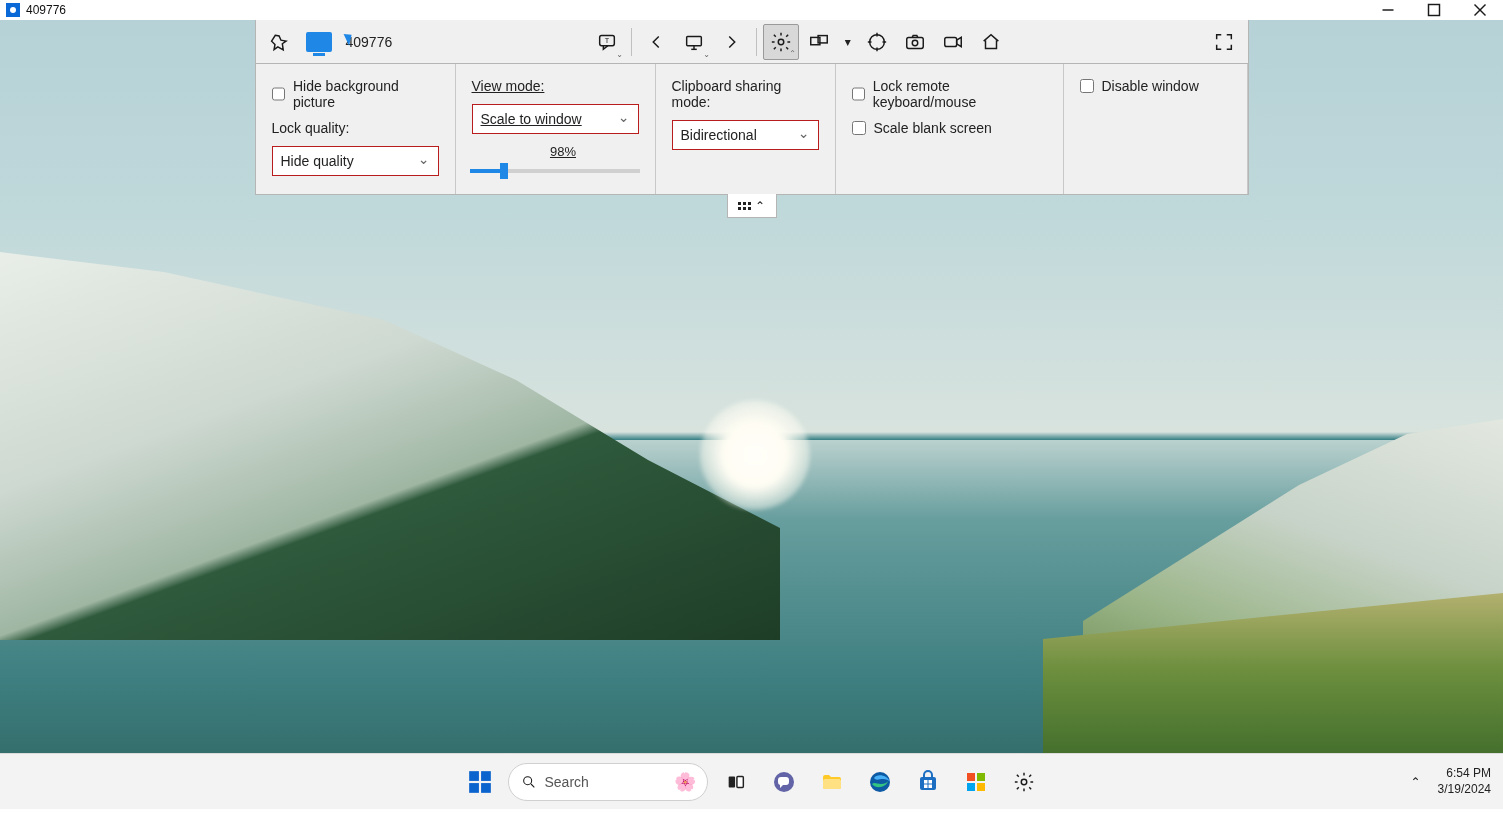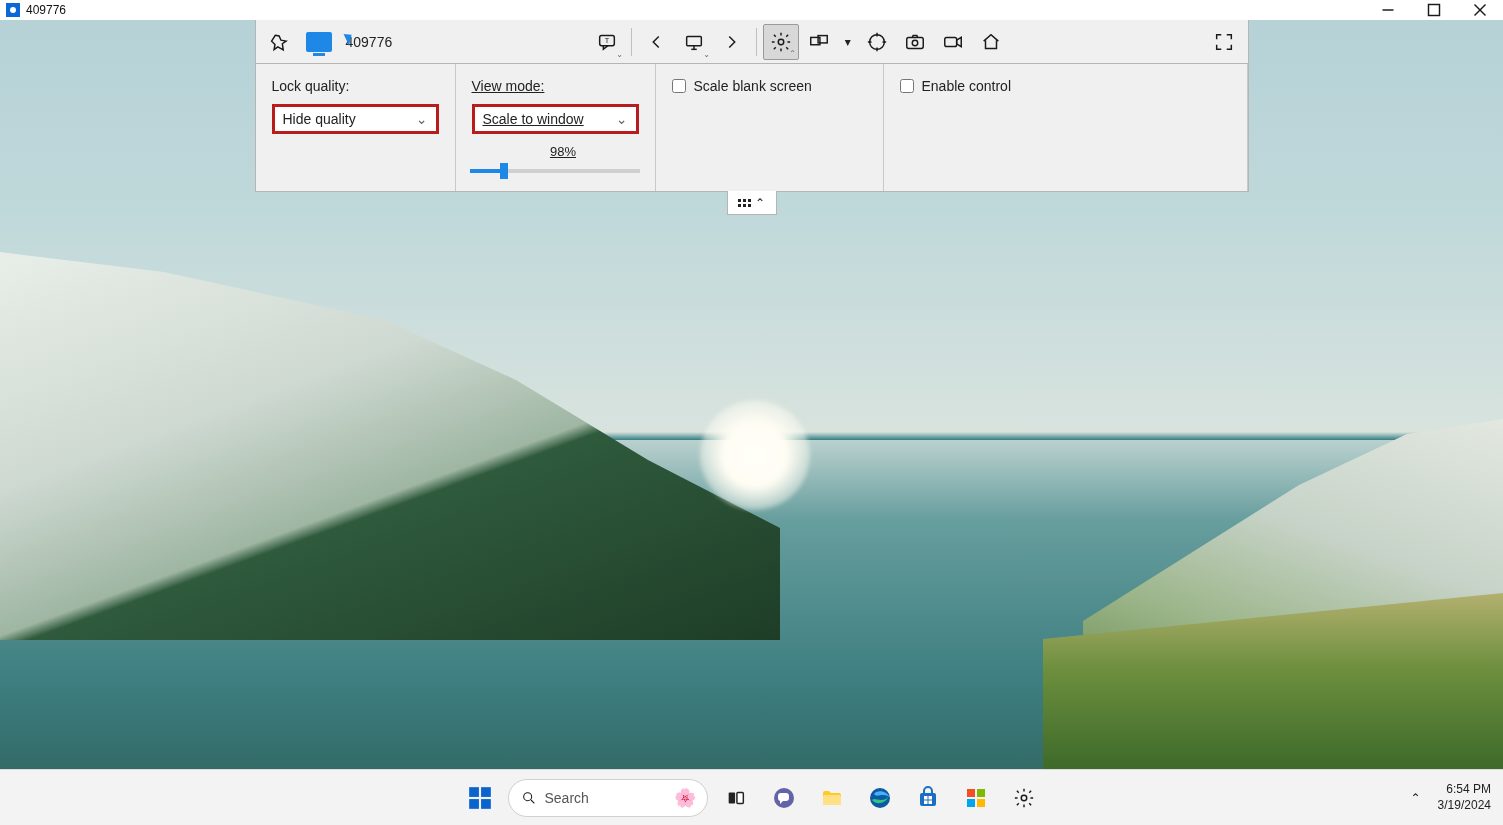--- a/index.html
+++ b/index.html
@@ -243,21 +243,21 @@
       align-items: center;
       gap: 8px;
     }
     .chk input[type=checkbox] {
       width: 14px;
       height: 14px;
     }
     .label-row { font-size: 14px; }
     .select-box {
       height: 30px;
-      border: 3px solid #b91c1c;
+      border: 1px solid #b91c1c;
       background: #fff;
       display: flex;
       align-items: center;
       padding: 0 26px 0 8px;
       font-size: 14px;
       position: relative;
     }
     .select-box::after {
       content: "⌄";
       position: absolute;
@@ -329,21 +329,21 @@
       width: 3px;
       height: 3px;
       background: #222;
     }
 
     
     .taskbar {
       position: absolute;
       left: 0;
       right: 0;
-      bottom: 0;
+      bottom: 16px;
       height: 56px;
       background: #f3f3f3;
       border-top: 1px solid #dcdcdc;
       display: flex;
       align-items: center;
     }
     .taskbar-center {
       position: absolute;
       left: 50%;
       transform: translateX(-50%);
@@ -553,52 +553,66 @@
           <polyline points="20 9 20 4 15 4"></polyline>
           <polyline points="4 15 4 20 9 20"></polyline>
           <polyline points="20 15 20 20 15 20"></polyline>
         </svg>
     </div>
   </div>
 
   <div class="settings-panel" style="position:relative;">
 
     <div class="col col1">
+      <label class="chk">
+        <input type="checkbox" style="">
+        <span>Hide background picture</span>
+      </label>
       <div class="label-row">Lock quality:</div>
       <div class="select-box">
         <span>Hide quality</span>
       </div>
     </div>
 
     <div class="col col2">
       <div class="label-row">View mode:</div>
       <div class="select-box">
         <span>Scale to window</span>
       </div>
       <div class="slider-wrap">
         <div class="slider-val">98%</div>
         <div class="slider-track">
           <div class="slider-fill"></div>
           <div class="slider-thumb"></div>
         </div>
       </div>
     </div>
 
+    <div class="col col3">
+      <div class="label-row">Clipboard sharing mode:</div>
+      <div class="select-box">
+        <span>Bidirectional</span>
+      </div>
+    </div>
 
     <div class="col col4">
+      <label class="chk">
+        <input type="checkbox" style="">
+        <span>Lock remote keyboard/mouse</span>
+      </label>
       <label class="chk">
         <input type="checkbox" style="">
         <span>Scale blank screen</span>
       </label>
     </div>
 
     <div class="col col5">
       <label class="chk">
         <input type="checkbox" style="">
-        <span>Enable control</span>
+        <span>Disable window</span>
       </label>
     </div>
 
     <div class="dock-tab">
       <div class="grip">
         <span></span>
           <span></span>
           <span></span>
           <span></span>
           <span></span>

